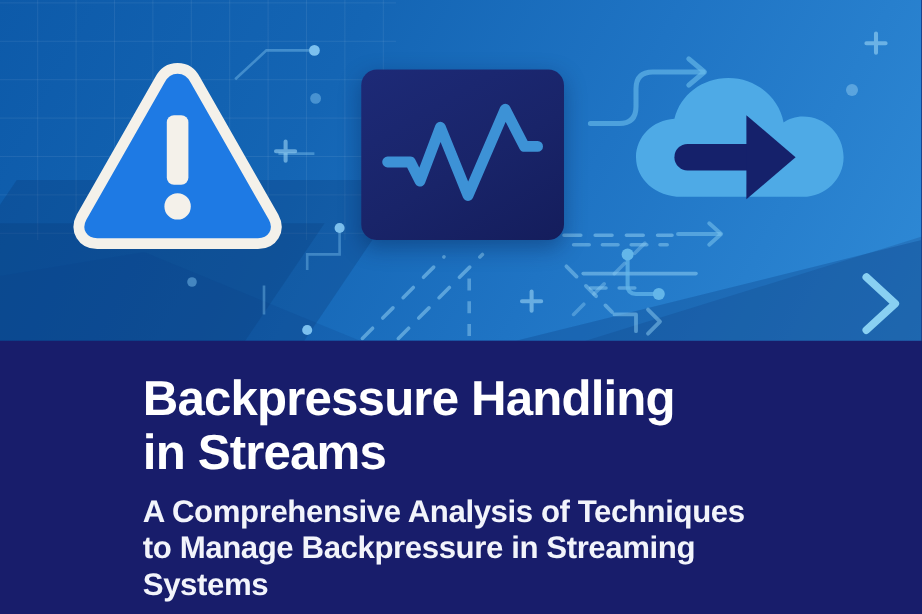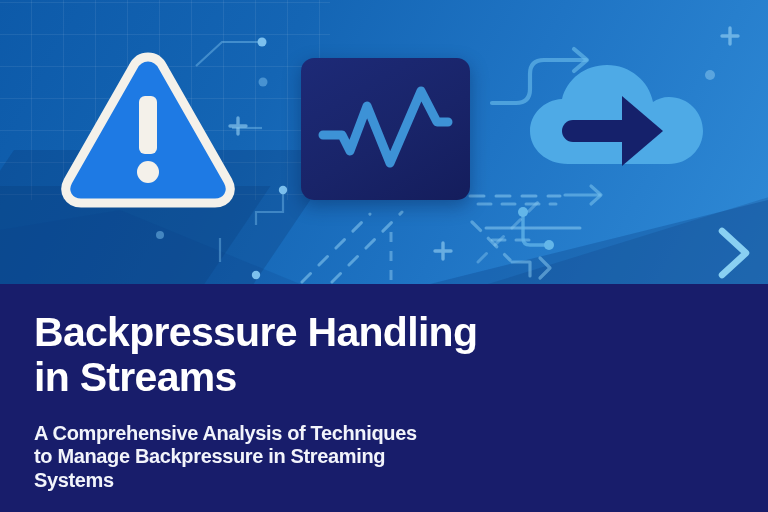--- a/index.html
+++ b/index.html
@@ -63,34 +63,34 @@
 
   
   .cloud-wrap { position:absolute; left:516px; top:52px; width:214px; height:150px; }
 
   
   .plate {
     position:absolute; left:0; top:284px;
     width:768px; height:228px;
     background:#181d6b;
   }
-  .plate-inner { padding:26px 56px 0 34px; }
+  .plate-inner { padding:26px 56px 0 119px; }
 
   .title {
     color:#ffffff;
     font-size:41px;
     font-weight:bold;
     line-height:1.10;
     letter-spacing:-0.7px;
     white-space:pre-line;
   }
   .subtitle {
-    margin-top:22px;
+    margin-top:11px;
     color:#f2f4fb;
-    font-size:20px;
+    font-size:26px;
     font-weight:bold;
     line-height:1.16;
     letter-spacing:-0.35px;
     white-space:pre-line;
   }
 </style>
 </head>
 <body>
 
 <div id="poster">

